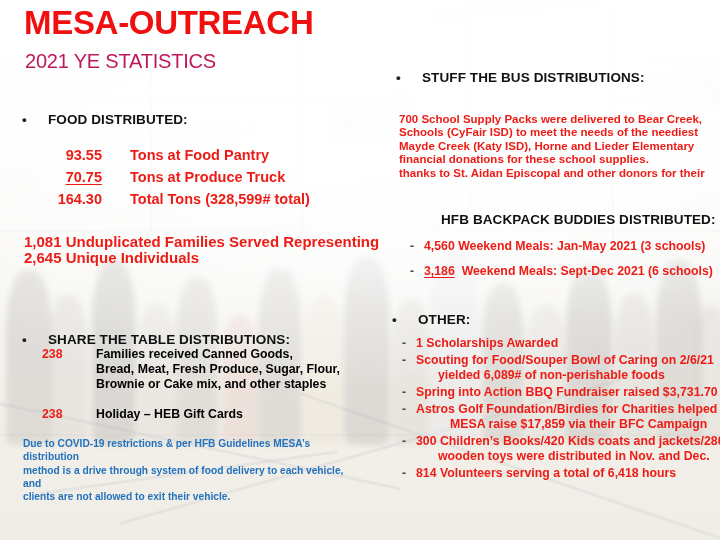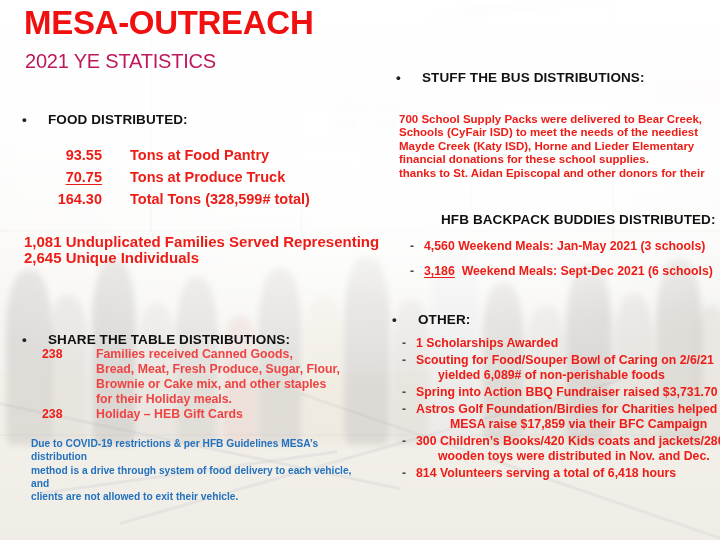--- a/index.html
+++ b/index.html
@@ -103,21 +103,21 @@
   }
 
   .stat-row{position:absolute;font-size:14.5px;font-weight:bold;color:#ED1C16;white-space:nowrap;}
   .stat-num{display:inline-block;width:78px;text-align:right;}
   .stat-num.u{text-decoration:underline;text-underline-offset:2px;}
   .stat-lbl{display:inline-block;padding-left:28px;}
 
   .para{position:absolute;font-size:15px;font-weight:bold;color:#ED1C16;line-height:1.22;}
   .para-tight{position:absolute;font-size:11.5px;font-weight:bold;color:#ED1C16;line-height:1.17;}
 
-  .tbl-row{position:absolute;font-size:12.3px;font-weight:bold;color:#ef4444;line-height:1.23;}
+  .tbl-row{position:absolute;font-size:12.3px;font-weight:bold;color:#000000;line-height:1.23;}
   .tbl-num{position:absolute;font-size:12.3px;font-weight:bold;color:#ED1C16;}
 
   .dashline{position:absolute;font-size:12.3px;font-weight:bold;color:#ED1C16;line-height:1.2;white-space:nowrap;}
   .dashline .d{position:absolute;left:-14px;color:#4a4a4a;font-weight:bold;}
   .u{text-decoration:underline;text-underline-offset:2px;}
 
   .note{position:absolute;font-size:10.2px;font-weight:bold;color:#2372BE;line-height:1.3;}
 
   sup{font-size:.62em;vertical-align:super;line-height:0;}
 </style>
@@ -201,28 +201,27 @@
 
     <div class="h-bullet" style="left:6px;top:303px;margin-top:29px;">
       <span class="dot">•</span><span>SHARE THE TABLE DISTRIBUTIONS:</span>
     </div>
 
     <div class="tbl-num" style="left:26px;top:347px;">238</div>
     <div class="tbl-row" style="left:80px;top:347px;">
       <div>Families received Canned Goods,</div>
       <div>Bread, Meat, Fresh Produce, Sugar, Flour,</div>
       <div>Brownie or Cake mix, and other staples</div>
-      <div>for their Holiday meals.</div>
     </div>
     <div class="tbl-num" style="left:26px;top:407px;">238</div>
     <div class="tbl-row" style="left:80px;top:407px;">
       <div>Holiday – HEB Gift Cards</div>
     </div>
 
-    <div class="note" style="left:7px;top:437px;width:330px;margin-left:8px;">
+    <div class="note" style="left:7px;top:437px;width:330px;">
       <div>Due to COVID-19 restrictions &amp; per HFB Guidelines MESA’s distribution</div>
       <div>method is a drive through system of food delivery to each vehicle, and</div>
       <div>clients are not allowed to exit their vehicle.</div>
     </div>
 
     <div class="h-bullet" style="left:380px;top:70px;">
       <span class="dot">•</span><span>STUFF THE BUS DISTRIBUTIONS:</span>
     </div>
 
     <div class="para-tight" style="left:383px;top:113px;width:330px;">

